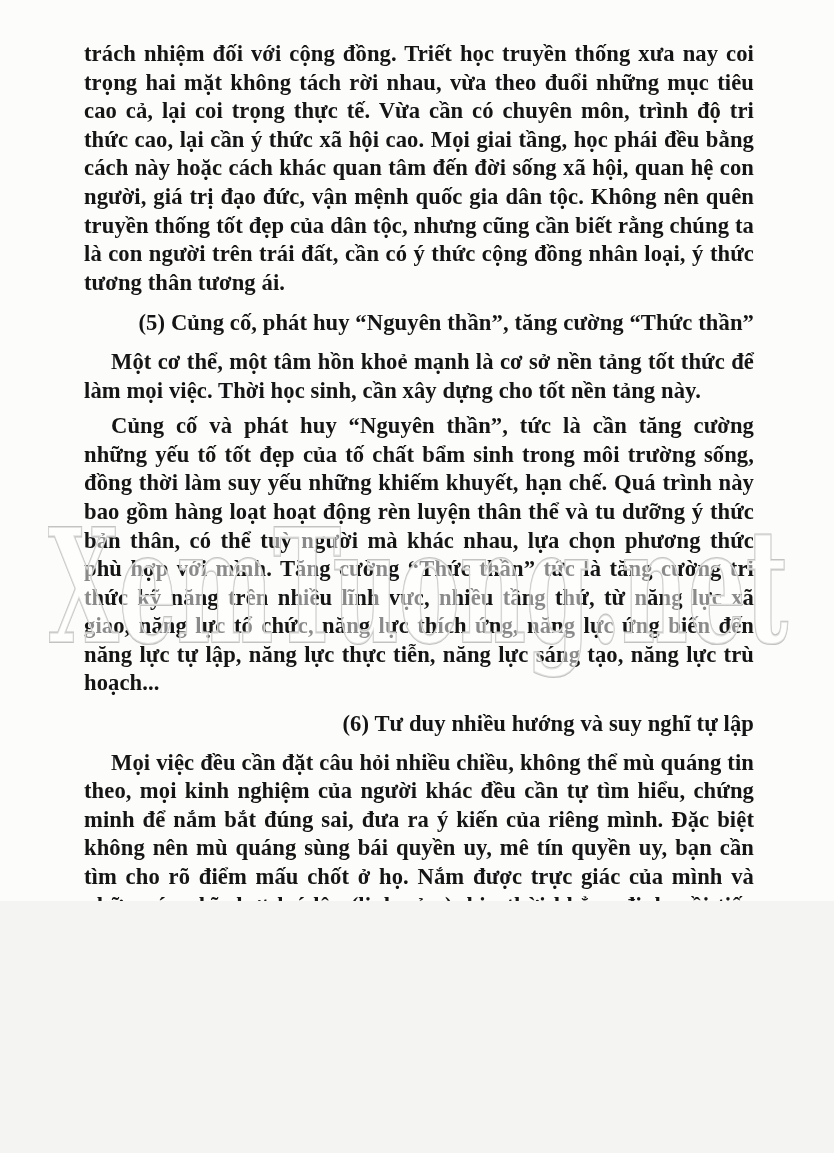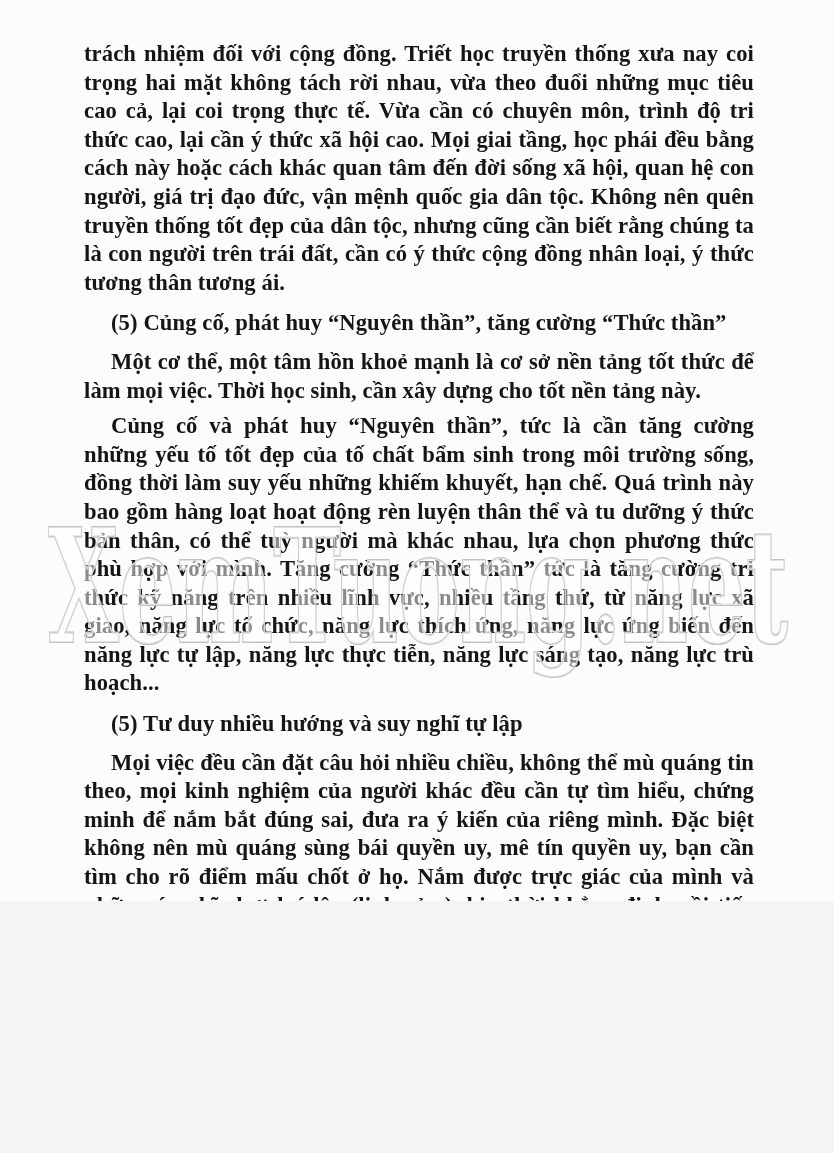--- a/index.html
+++ b/index.html
@@ -24,21 +24,21 @@
     color: #151515;
     text-align: justify;
     letter-spacing: 0.1px;
   }
   .para { margin: 0 0 7px 0; text-indent: 27px; }
   .para.no-indent { text-indent: 0; }
   .section-heading {
     margin: 12px 0 10px 0;
     text-indent: 27px;
     font-weight: bold;
-    text-align: left;
+    text-align: right;
   }
   .watermark-layer {
     position: absolute;
     left: 48px; top: 492px;
     width: 750px; height: 190px;
     pointer-events: none;
   }
   .watermark-layer text {
     font-family: "DejaVu Serif", serif;
     font-weight: bold;
@@ -73,21 +73,21 @@
 </head>
 <body>
 
 <div class="page">
 
   <div class="text-column">
     <p class="para no-indent">trách nhiệm đối với cộng đồng. Triết học truyền thống xưa nay coi trọng hai mặt không tách rời nhau, vừa theo đuổi những mục tiêu cao cả, lại coi trọng thực tế. Vừa cần có chuyên môn, trình độ tri thức cao, lại cần ý thức xã hội cao. Mọi giai tầng, học phái đều bằng cách này hoặc cách khác quan tâm đến đời sống xã hội, quan hệ con người, giá trị đạo đức, vận mệnh quốc gia dân tộc. Không nên quên truyền thống tốt đẹp của dân tộc, nhưng cũng cần biết rằng chúng ta là con người trên trái đất, cần có ý thức cộng đồng nhân loại, ý thức tương thân tương ái.</p>
     <p class="section-heading">(5) Củng cố, phát huy “Nguyên thần”, tăng cường “Thức thần”</p>
     <p class="para">Một cơ thể, một tâm hồn khoẻ mạnh là cơ sở nền tảng tốt thức để làm mọi việc. Thời học sinh, cần xây dựng cho tốt nền tảng này.</p>
     <p class="para">Củng cố và phát huy “Nguyên thần”, tức là cần tăng cường những yếu tố tốt đẹp của tố chất bẩm sinh trong môi trường sống, đồng thời làm suy yếu những khiếm khuyết, hạn chế. Quá trình này bao gồm hàng loạt hoạt động rèn luyện thân thể và tu dưỡng ý thức bản thân, có thể tuỳ người mà khác nhau, lựa chọn phương thức phù hợp với mình. Tăng cường “Thức thần” tức là tăng cường tri thức kỹ năng trên nhiều lĩnh vực, nhiều tầng thứ, từ năng lực xã giao, năng lực tổ chức, năng lực thích ứng, năng lực ứng biến đến năng lực tự lập, năng lực thực tiễn, năng lực sáng tạo, năng lực trù hoạch...</p>
-    <p class="section-heading">(5) Tư duy nhiều hướng và suy nghĩ tự lập</p>
+    <p class="section-heading">(6) Tư duy nhiều hướng và suy nghĩ tự lập</p>
     <p class="para">Mọi việc đều cần đặt câu hỏi nhiều chiều, không thể mù quáng tin theo, mọi kinh nghiệm của người khác đều cần tự tìm hiểu, chứng minh để nắm bắt đúng sai, đưa ra ý kiến của riêng mình. Đặc biệt không nên mù quáng sùng bái quyền uy, mê tín quyền uy, bạn cần tìm cho rõ điểm mấu chốt ở họ. Nắm được trực giác của mình và những ý nghĩ chợt loé lên (linh cảm), kịp thời khẳng định, rồi tiếp tục nghiên cứu để xác định đúng sai. Đặc biệt cần chú ý tích luỹ kinh nghiệm của chính mình. Chọn điểm khó để tấn công khắc phục, mở rộng thành quả. Trong một khoảng thời gian thì không nên đọc quá nhiều sách, cần lựa chọn sách để đọc, và đọc đi đọc lại nhiều lần, tích ít thành nhiều, tích nhỏ thành lớn.</p>
   </div>
 
   <svg class="watermark-layer" viewBox="0 0 750 190" width="750" height="190" aria-hidden="true">
     <text x="0" y="150" textLength="740" lengthAdjust="spacingAndGlyphs">XemTuong.net</text>
   </svg>
 
   <div class="page-number">38</div>
 
   <div class="footer-note">Qúy vị hãy vào trang chủ XemTuong.net để xem thêm nhiều mục hay khác</div>

